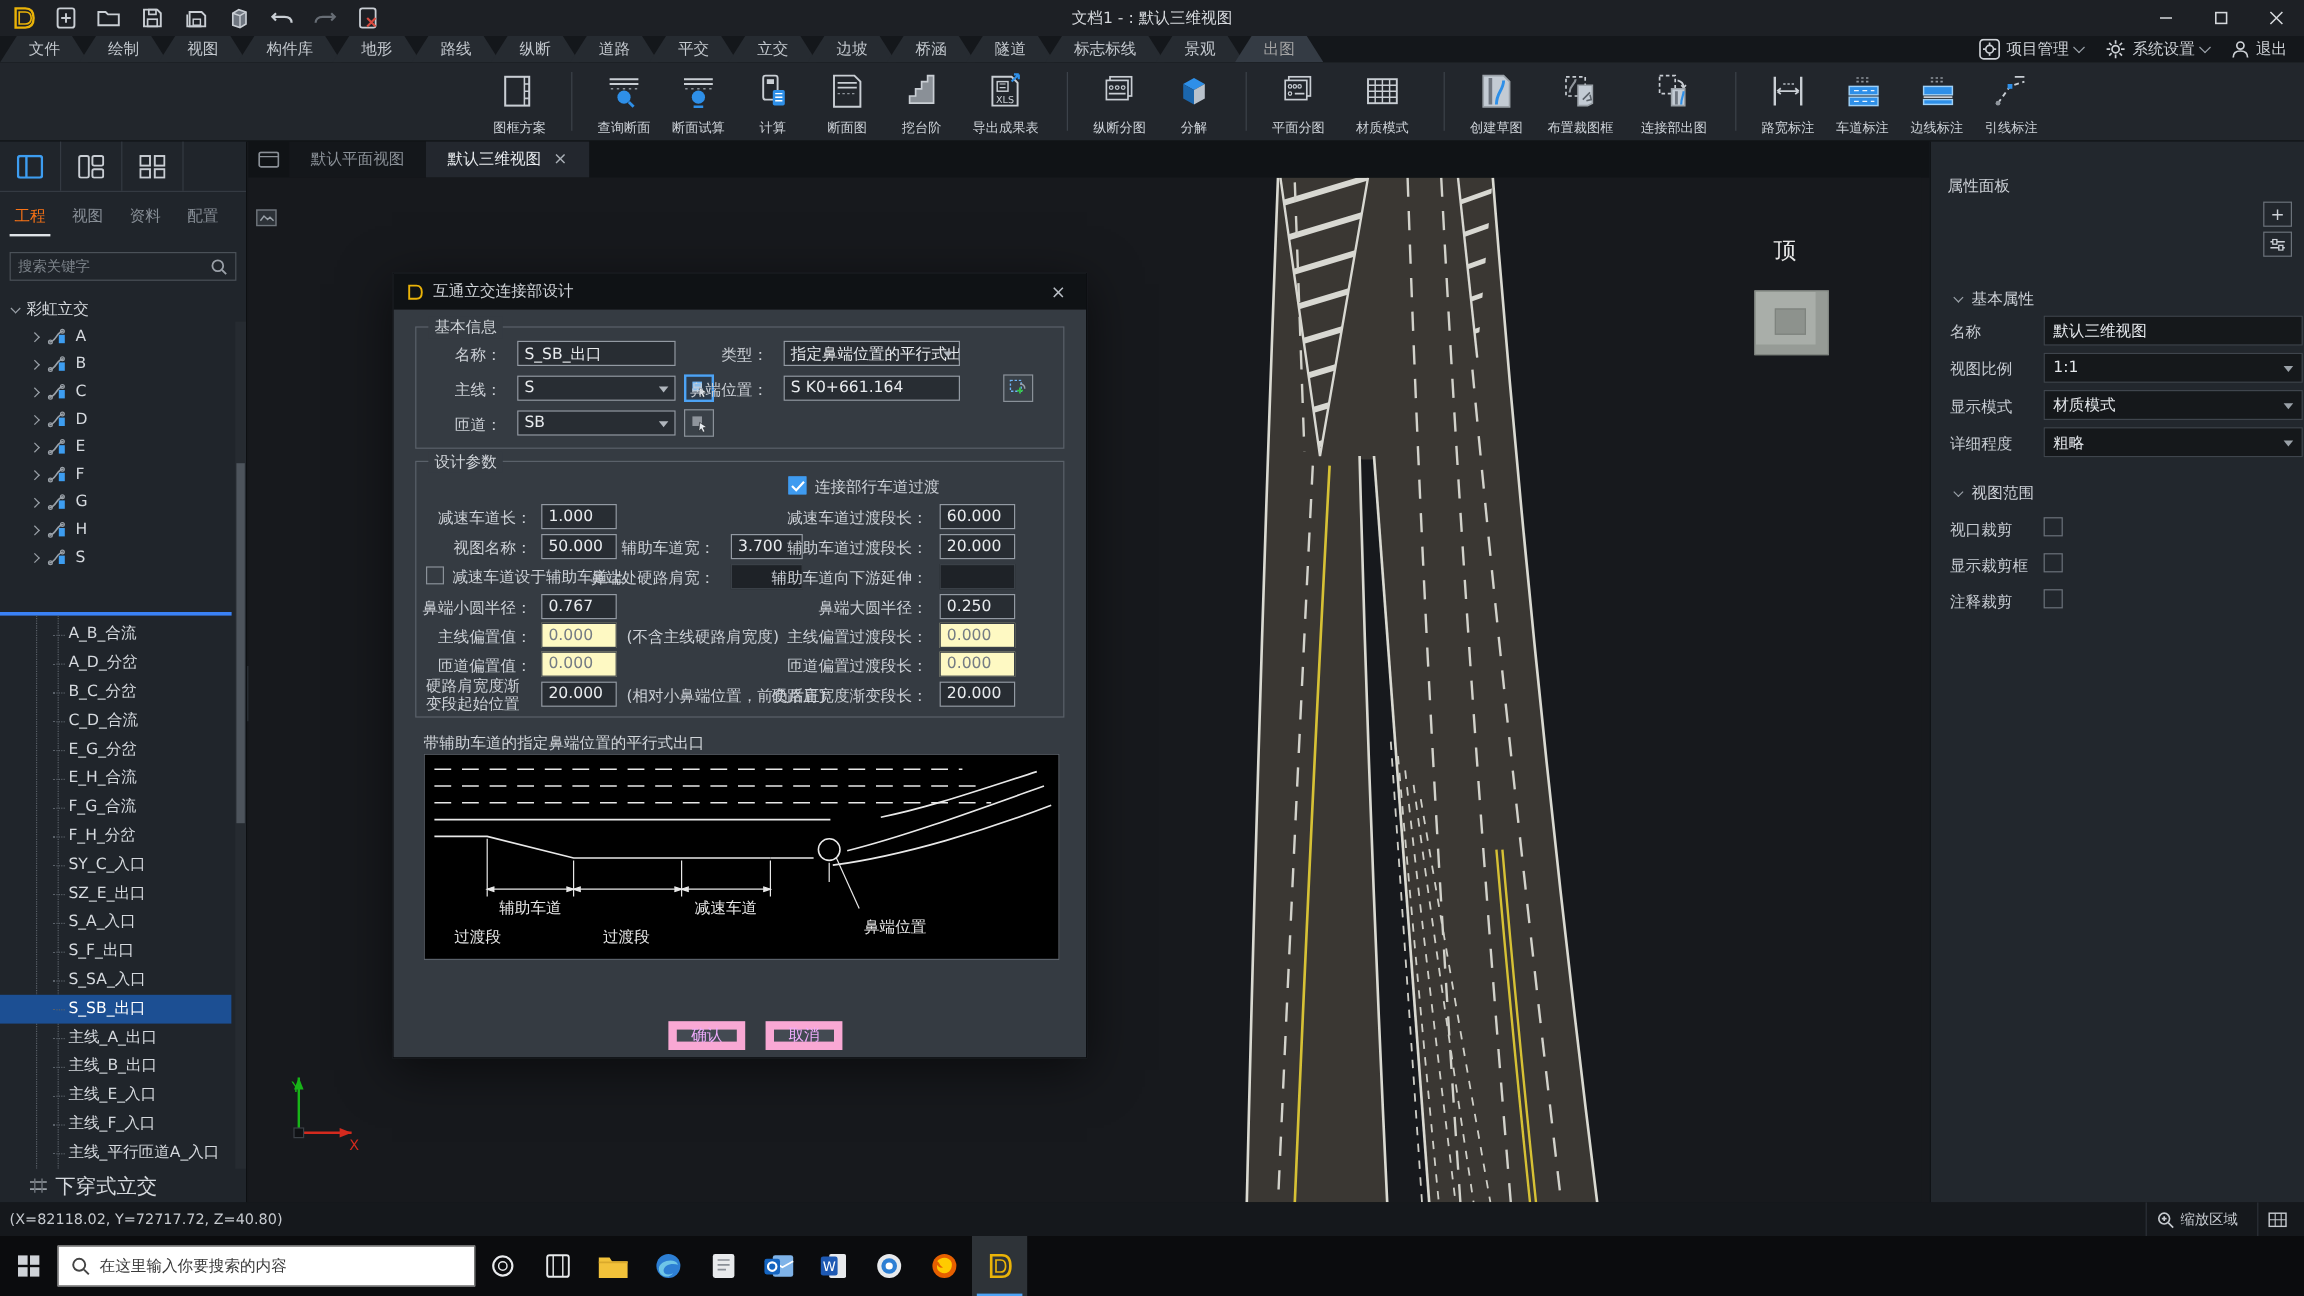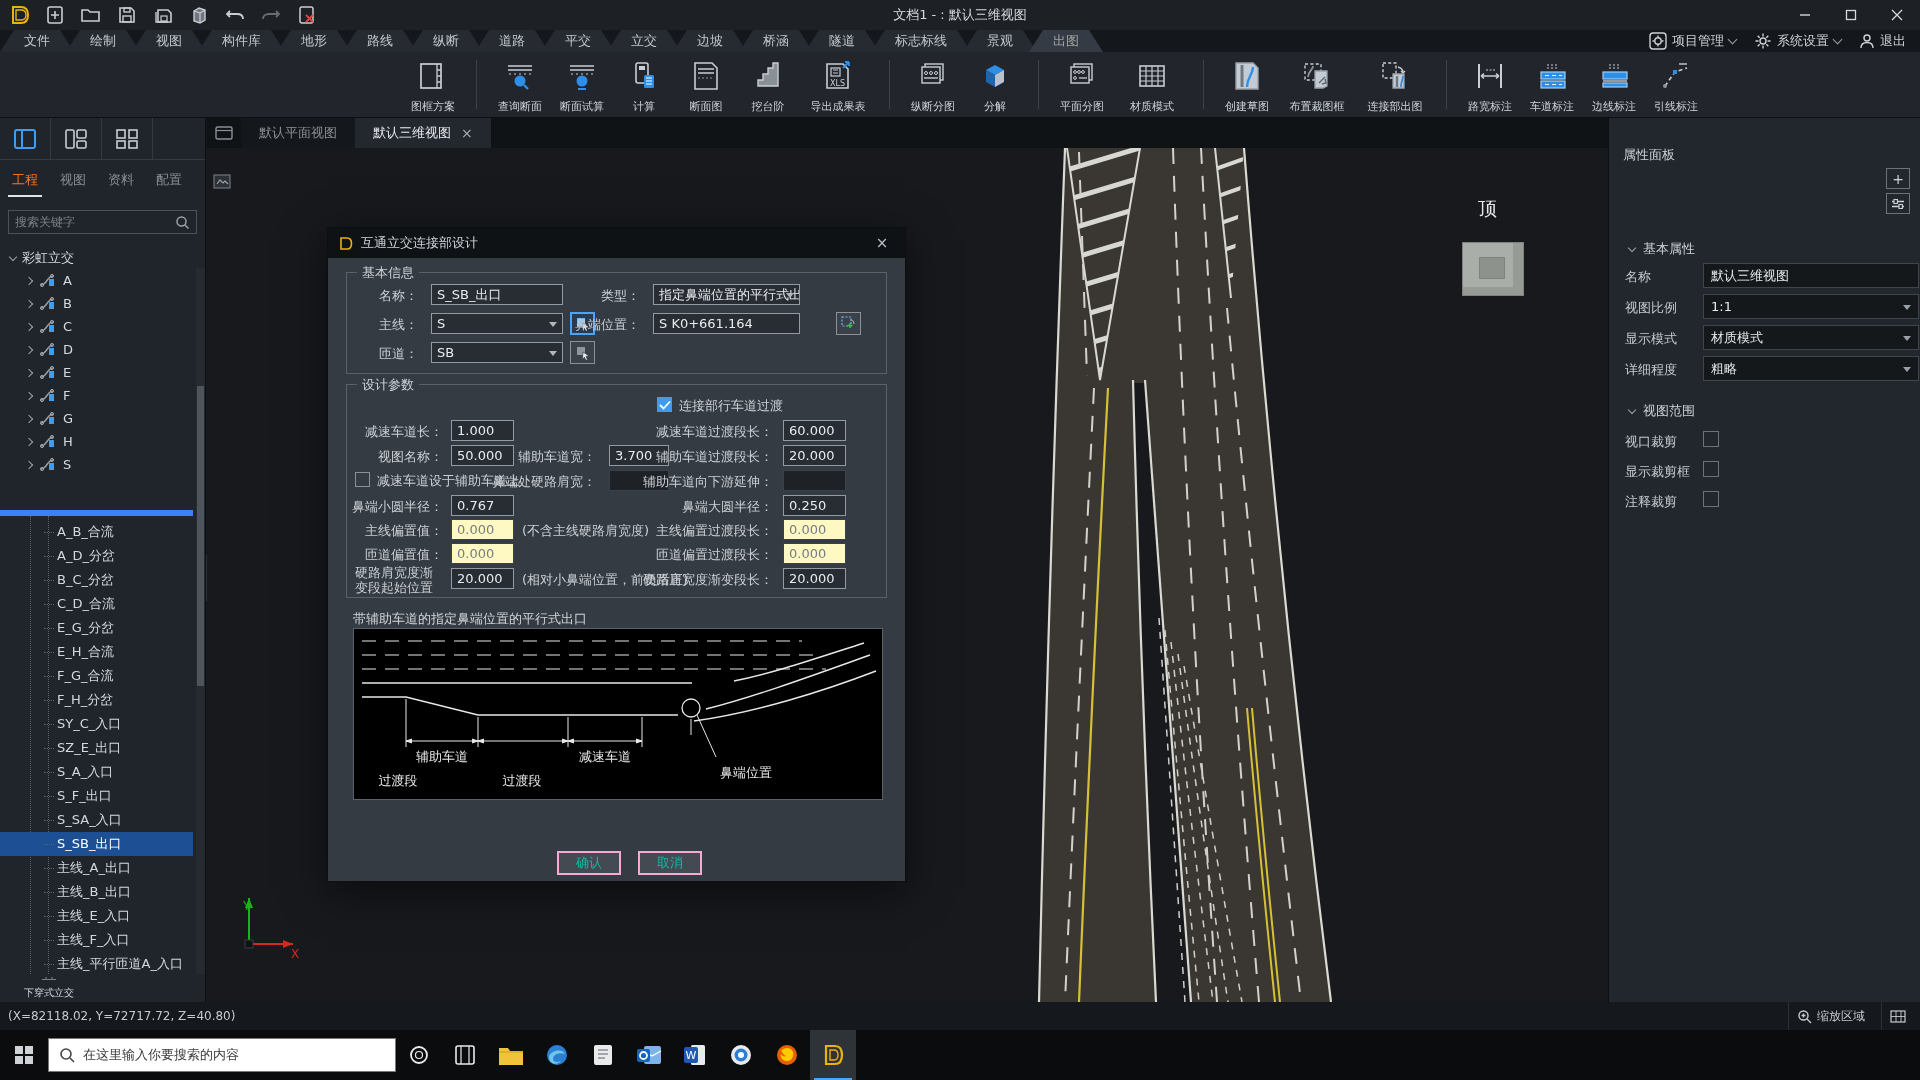--- a/index.html
+++ b/index.html
@@ -52,31 +52,31 @@
   .lp-search input { flex:1; background:transparent; border:none; outline:none; color:#c7ccd2; font-size:12px;
     padding:0 6px; font-family:inherit; }
   .lp-search input::placeholder { color:#7a8188; }
   .tree { padding-top:6px; font-size:13px; color:#d5d9de; }
   .tnode { height:23px; display:flex; align-items:center; gap:6px; padding-left:10px; }
   .troad { height:23px; display:flex; align-items:center; gap:7px; padding-left:26px; }
   .chev-r { width:6px; height:6px; border-right:1.5px solid #9aa1a8; border-bottom:1.5px solid #9aa1a8;
     transform:rotate(-45deg); flex:none; }
   .chev-e { width:6px; height:6px; border-right:1.5px solid #9aa1a8; border-bottom:1.5px solid #9aa1a8;
     transform:rotate(45deg); flex:none; margin-top:-2px; }
-  .connlist { position:absolute; left:0; top:392px; width:193px; bottom:28px; border-top:6px solid #3b82f6;
+  .connlist { position:absolute; left:0; top:392px; width:193px; bottom:28px; border-top:3px solid #3b82f6;
     padding-top:4px; overflow:hidden; }
   .guides { position:absolute; left:30px; top:0; bottom:0; border-left:1px dotted #5a6169; }
   .guides2 { position:absolute; left:48px; top:0; bottom:0; border-left:1px dotted #5a6169; }
   .conn { position:relative; height:24px; line-height:24px; color:#d5d9de; font-size:13px; padding-left:57px; white-space:nowrap; }
   .conn::before { content:""; position:absolute; left:44px; top:12px; width:10px; border-top:1px dotted #5a6169; }
   .conn.sel { background:#1c4f93; color:#ffffff; }
   .lp-scroll { position:absolute; right:0; top:150px; bottom:28px; width:9px; background:#262b31; }
   .lp-thumb { position:absolute; left:1px; top:118px; width:7px; height:300px; background:#4d545c; }
   .lp-bottom { position:absolute; left:0; bottom:2px; height:24px; display:flex; align-items:center; gap:6px;
-    padding-left:24px; color:#d5d9de; font-size:10px;flex-direction:column; }
+    padding-left:24px; color:#d5d9de; font-size:17px; }
   .collapse-tab { position:absolute; left:206px; top:555px; width:13px; height:46px; background:#2b3137;
     border-radius:0 5px 5px 0; display:flex; align-items:center; justify-content:center; color:#9aa1a8; font-size:11px; }
 
   
   .viewtabs { position:absolute; left:207px; top:118px; right:312px; height:30px; background:#101316;
     display:flex; align-items:flex-end; }
   .vt-icon { width:34px; height:30px; display:flex; align-items:center; justify-content:center; }
   .vtab { height:30px; padding:0 18px; display:flex; align-items:center; gap:10px; color:#8a9097; font-size:13px; background:#14171b; }
   .vtab.active { background:#23272e; color:#e8ebee; }
   .vt-close { color:#aab0b7; font-size:14px; }
@@ -114,22 +114,22 @@
     display:flex; align-items:center; justify-content:center; }
   .pickbtn.hl { border:2px solid #4da3f5; background:#2c3b4c; }
   .note { position:absolute; color:#ccd0d6; font-size:13px; white-space:nowrap; }
   .cb { position:absolute; width:15px; height:15px; border:1px solid #8a9199; background:transparent; }
   .cb.on { background:#3f9bf0; border-color:#3f9bf0; }
   .cb.on svg { position:absolute; left:1px; top:2px; }
   .cblab { position:absolute; color:#ccd0d6; font-size:13px; white-space:nowrap; }
   .preview-title { position:absolute; left:25px; top:382px; color:#d0d4d9; font-size:13px; }
   .preview { position:absolute; left:25px; top:400px; width:530px; height:172px; background:#000;
     border:1px solid #5a616a; }
-  .dlg-btn { position:absolute; width:64px; height:24px; background:#434a52; border:2px solid #f9a8d4;
-    color:#14b8a6; font-size:13px; display:flex; align-items:center; justify-content:center; }
+  .dlg-btn { position:absolute; width:64px; height:24px; background:#434a52; border:7px solid #f9a8d4;
+    color:#f0abfc; font-size:13px; display:flex; align-items:center; justify-content:center; }
 
   
   .props { position:absolute; right:0; top:118px; width:312px; height:884px; background:#22272d; border-left:1px solid #0d0f12; }
   .pp-title { position:absolute; left:14px; top:28px; color:#ced2d8; font-size:13px; }
   .pp-selector { position:absolute; left:14px; top:50px; width:262px; height:46px; border:1px solid #4a5158;
     padding:4px 8px; color:#6b727a; font-size:12px; line-height:18px; }
   .pp-selector::after { content:""; position:absolute; right:8px; top:20px; border-left:4px solid transparent;
     border-right:4px solid transparent; border-top:5px solid #8a9199; }
   .pp-sq { position:absolute; width:24px; height:21px; border:1px solid #6b727a; display:flex; align-items:center;
     justify-content:center; color:#ced2d8; font-size:14px; }

